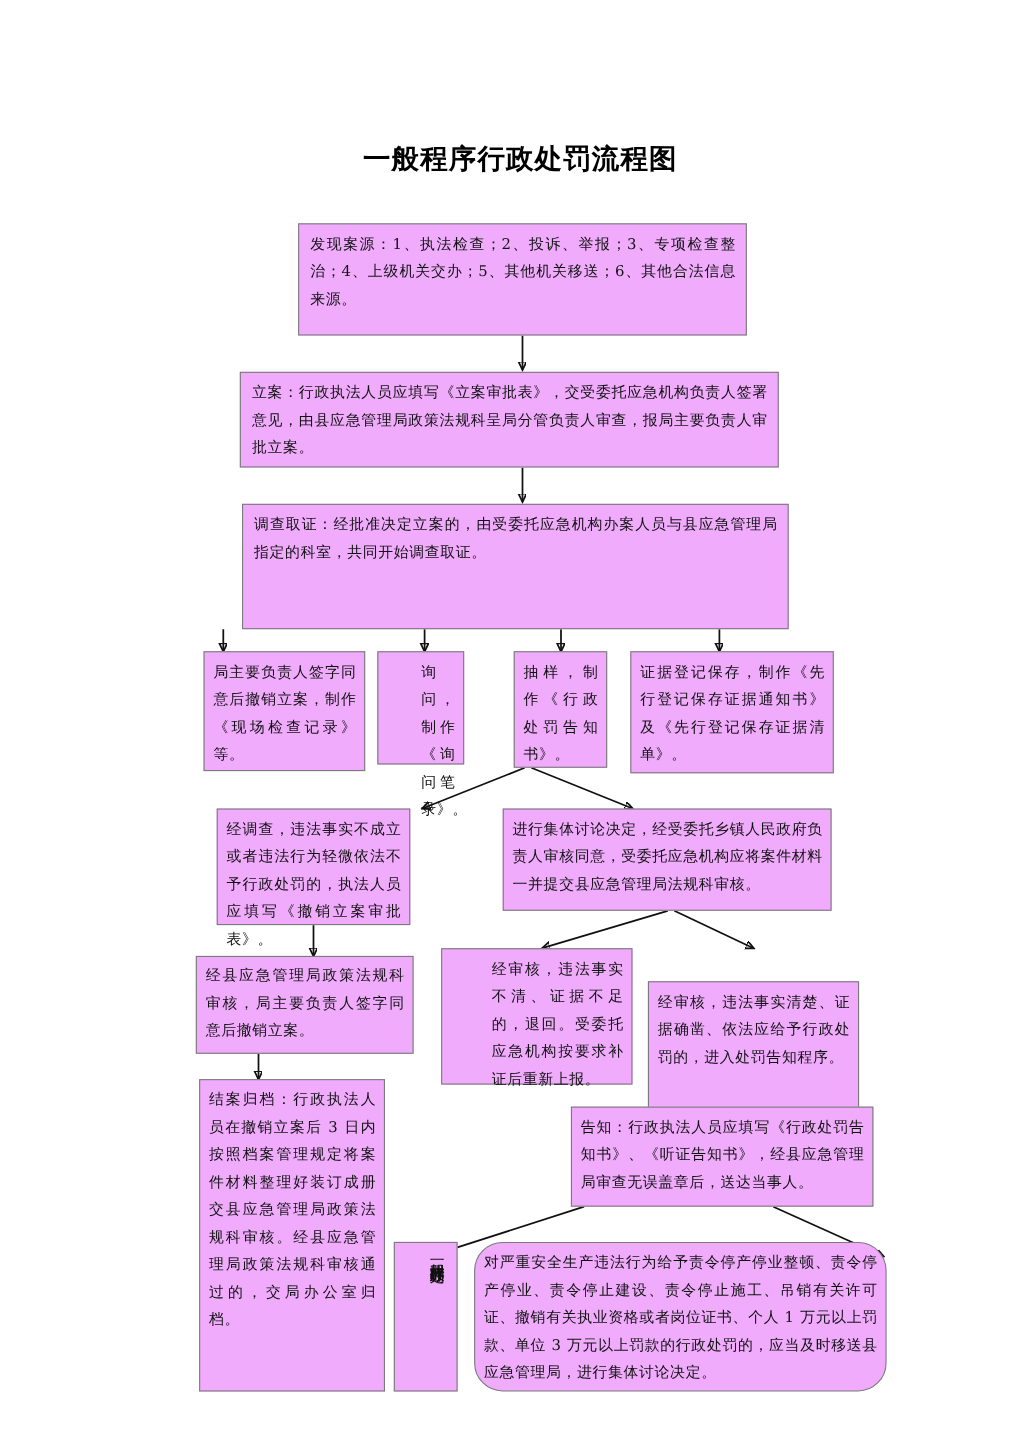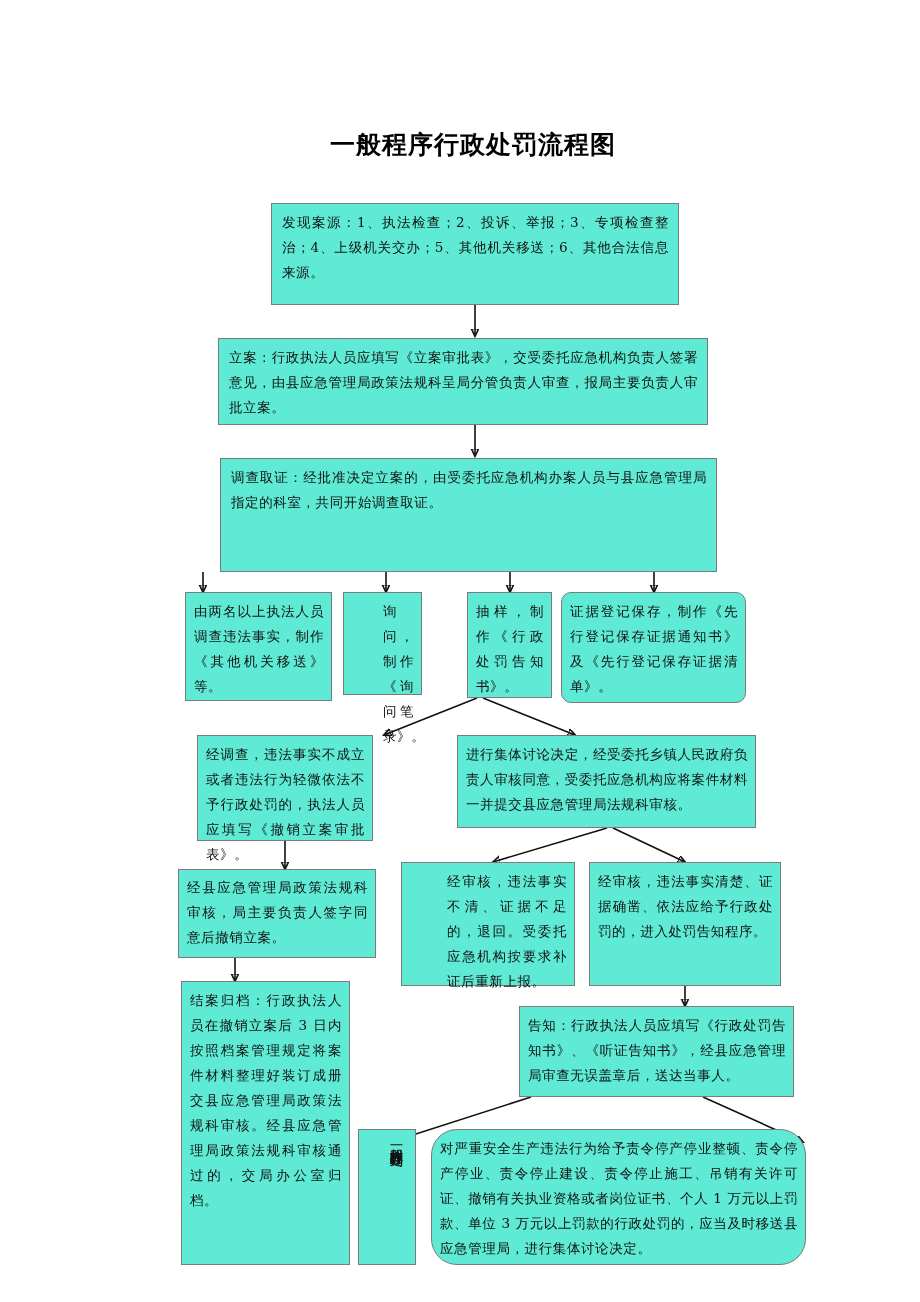--- a/index.html
+++ b/index.html
@@ -23,21 +23,21 @@
     font-family:"DejaVu Serif","Liberation Serif",serif;
     font-weight:bold;
     font-size:25px;
     letter-spacing:1px;
     color:#000;
   }
   .node{
     position:absolute;
     box-sizing:border-box;
     border:1px solid #7b7b7b;
-    background:#5eead4;
+    background:#f0abfc;
     color:#111;
     font-family:"DejaVu Serif","Liberation Serif",serif;
     font-size:13.5px;
     line-height:25px;
     letter-spacing:0.6px;
     padding:6px 9px 4px 10px;
     text-align:justify;
     text-justify:inter-character;
   }
   .node.tight{ padding:6px 7px 4px 8px; }
@@ -100,37 +100,37 @@
     <line x1="518" y1="1097" x2="378" y2="1142" marker-end="url(#ah)"></line>
     <line x1="690" y1="1097" x2="790" y2="1142" marker-end="url(#ah)"></line>
   </svg>
 
   <div class="node" style="left:258px; top:203px; width:408px; height:102px;">发现案源：1、执法检查；2、投诉、举报；3、专项检查整治；4、上级机关交办；5、其他机关移送；6、其他合法信息来源。</div>
 
   <div class="node" style="left:205px; top:338px; width:490px; height:87px;">立案：行政执法人员应填写《立案审批表》，交受委托应急机构负责人签署意见，由县应急管理局政策法规科呈局分管负责人审查，报局主要负责人审批立案。</div>
 
   <div class="node" style="left:207px; top:458px; width:497px; height:114px;">调查取证：经批准决定立案的，由受委托应急机构办案人员与县应急管理局指定的科室，共同开始调查取证。</div>
 
-  <div class="node tight" style="left:172px; top:592px; width:147px; height:109px;">由两名以上执法人员调查违法事实，制作《其他机关移送》等。</div>
+  <div class="node tight" style="left:172px; top:592px; width:147px; height:109px;">局主要负责人签字同意后撤销立案，制作《现场检查记录》等。</div>
 
   <div class="node tight" style="left:330px; top:592px; width:79px; height:103px;padding-left:39px;">询问，制作《询问笔录》。</div>
 
   <div class="node tight" style="left:454px; top:592px; width:85px; height:106px;">抽样，制作《行政处罚告知书》。</div>
 
-  <div class="node tight" style="left:548px; top:592px; width:185px; height:111px;border-radius:10px;">证据登记保存，制作《先行登记保存证据通知书》及《先行登记保存证据清单》。</div>
+  <div class="node tight" style="left:560px; top:592px; width:185px; height:111px;">证据登记保存，制作《先行登记保存证据通知书》及《先行登记保存证据清单》。</div>
 
   <div class="node tight" style="left:184px; top:735px; width:176px; height:106px;">经调查，违法事实不成立或者违法行为轻微依法不予行政处罚的，执法人员应填写《撤销立案审批表》。</div>
 
   <div class="node tight" style="left:444px; top:735px; width:299px; height:93px;">进行集体讨论决定，经受委托乡镇人民政府负责人审核同意，受委托应急机构应将案件材料一并提交县应急管理局法规科审核。</div>
 
   <div class="node tight" style="left:165px; top:869px; width:198px; height:89px;font-family:Liberation Mono, monospace;">经县应急管理局政策法规科审核，局主要负责人签字同意后撤销立案。</div>
 
   <div class="node tight" style="left:388px; top:862px; width:174px; height:124px;padding-left:45px;">经审核，违法事实不清、证据不足的，退回。受委托应急机构按要求补证后重新上报。</div>
 
-  <div class="node tight" style="left:576px; top:862px; width:192px; height:124px;">经审核，违法事实清楚、证据确凿、依法应给予行政处罚的，进入处罚告知程序。</div>
+  <div class="node tight" style="left:576px; top:892px; width:192px; height:124px;">经审核，违法事实清楚、证据确凿、依法应给予行政处罚的，进入处罚告知程序。</div>
 
   <div class="node tight" style="left:168px; top:981px; width:169px; height:284px;">结案归档：行政执法人员在撤销立案后 3 日内按照档案管理规定将案件材料整理好装订成册交县应急管理局政策法规科审核。经县应急管理局政策法规科审核通过的，交局办公室归档。</div>
 
   <div class="node tight" style="left:506px; top:1006px; width:275px; height:91px;">告知：行政执法人员应填写《行政处罚告知书》、《听证告知书》，经县应急管理局审查无误盖章后，送达当事人。</div>
 
   <div class="node vertical" style="left:345px; top:1129px; width:58px; height:136px;">一般程序的行政处罚</div>
 
   <div class="node tight" style="left:418px; top:1129px; width:375px; height:136px;border-radius:26px;">对严重安全生产违法行为给予责令停产停业整顿、责令停产停业、责令停止建设、责令停止施工、吊销有关许可证、撤销有关执业资格或者岗位证书、个人 1 万元以上罚款、单位 3 万元以上罚款的行政处罚的，应当及时移送县应急管理局，进行集体讨论决定。</div>
 
 </div>

